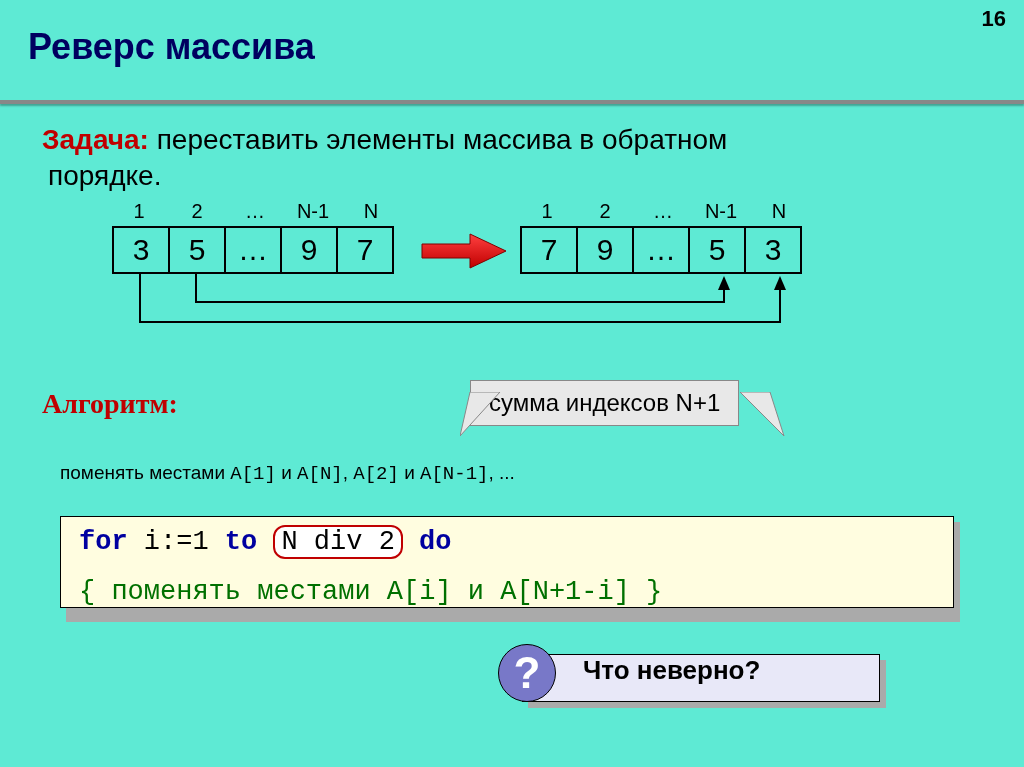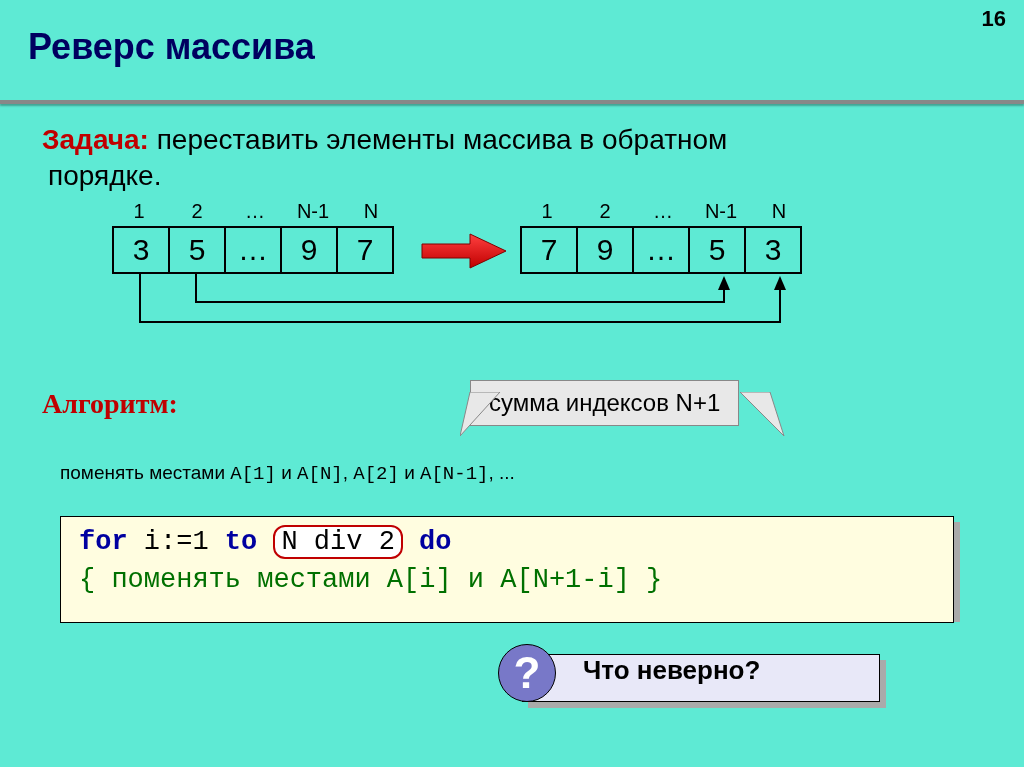--- a/index.html
+++ b/index.html
@@ -145,39 +145,39 @@
     left: 66px;
     width: 894px;
     height: 100px;
     background: #aaa;
   }
   .codebox {
     position: absolute;
     top: 516px;
     left: 60px;
     width: 894px;
-    height: 107px;
+    height: 92px;
     background: #fffde0;
     border: 1px solid #000;
     font-family: "Courier New", monospace;
     font-size: 27px;
     padding: 10px 18px;
     box-sizing: border-box;
   }
   .code-line1 { color: #000; }
   .code-blue { color: #0000a0; font-weight: bold; }
   .code-high {
     color: #000;
     background: #fff;
     border: 2px solid #c00000;
     border-radius: 12px;
     padding: 0 6px;
   }
   .code-line2 {
-    margin-top: 8px;
+    margin-top: 20px;
     color: #007000;
   }
   .qbox-shadow {
     position: absolute;
     top: 660px;
     left: 528px;
     width: 358px;
     height: 48px;
     background: #aaa;
   }

